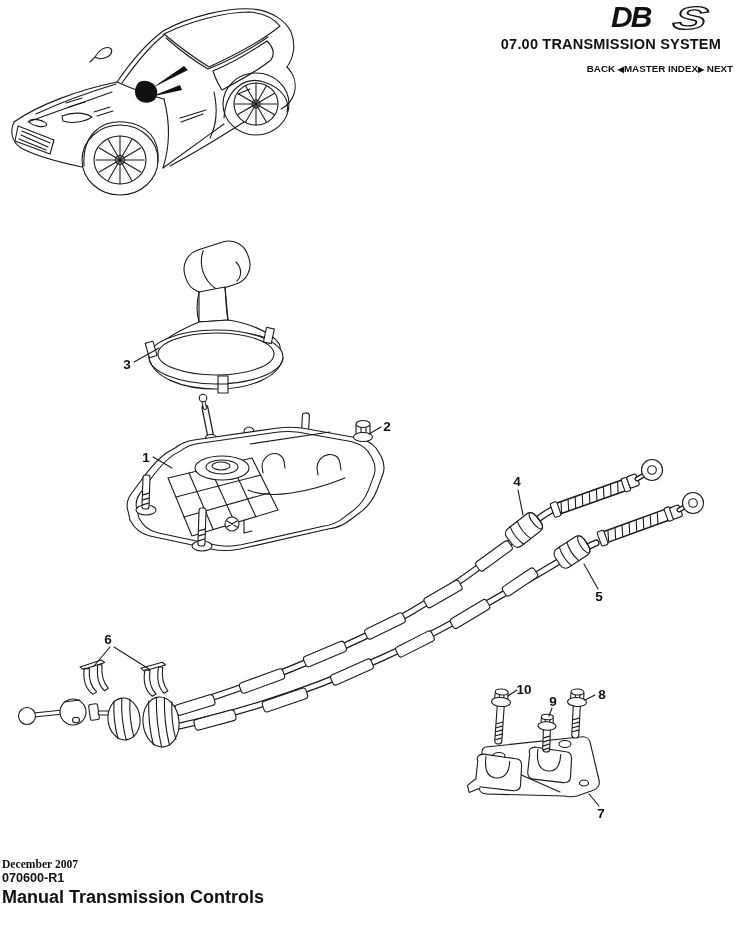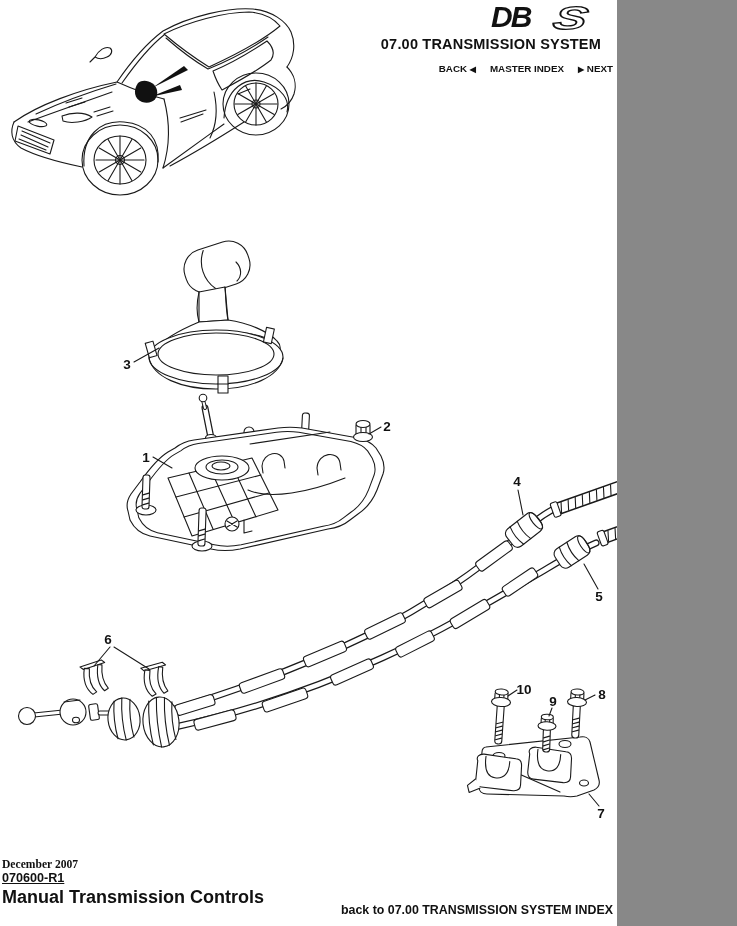--- a/index.html
+++ b/index.html
@@ -1,27 +1,27 @@
 <!DOCTYPE html>
 <html><head>
 <meta charset="utf-8">
 <style>
   html,body{margin:0;padding:0;background:#888;}
-  #page{position:relative;width:617px;height:926px;background:#ffffff;overflow:hidden;
+  #page{position:relative;width:737px;height:926px;background:#ffffff;overflow:hidden;
         font-family:"Liberation Sans",sans-serif;color:#111;}
   svg{display:block;}
   .lineart path,.lineart ellipse,.lineart circle,.lineart rect,.lineart line{vector-effect:none;}
   
   #logo{position:absolute;top:0;right:1px;}
   #hdr-title{position:absolute;top:36px;right:16px;font-size:14.5px;font-weight:bold;letter-spacing:.2px;white-space:nowrap;}
-  #hdr-nav{position:absolute;top:63px;right:4px;font-size:9.8px;font-weight:bold;display:flex;gap:14px;align-items:flex-start;white-space:nowrap;}
+  #hdr-nav{position:absolute;top:63px;right:4px;font-size:9.8px;font-weight:bold;display:flex;align-items:flex-start;white-space:nowrap;}
   #hdr-nav .arrow{font-size:8px;position:relative;top:-.5px;}
   #hdr-nav a{color:#111;text-decoration:none;cursor:pointer;}
   
-  #f-code {position:absolute;left:2px;top:871px;font-size:12.6px;font-weight:bold;text-decoration:underline;}
+  #f-code {position:absolute;left:2px;top:871px;font-size:12.6px;font-weight:bold;}
   #f-title{position:absolute;left:2px;top:887px;font-size:18px;font-weight:bold;}
   #f-date {position:absolute;left:2px;top:858px;font-size:11.6px;font-weight:bold;font-family:"Liberation Serif",serif;}
   #f-back {position:absolute;right:4px;top:903px;font-size:12.4px;font-weight:bold;cursor:pointer;}
   
   .ink{stroke:#1a1a1a;fill:none;stroke-width:1.1;stroke-linecap:round;stroke-linejoin:round;}
   .wfill{stroke:#1a1a1a;fill:#ffffff;stroke-width:1.1;stroke-linejoin:round;}
   .blk{fill:#111;stroke:none;}
   .tubeO{stroke:#1a1a1a;fill:none;stroke-linecap:round;}
   .tubeI{stroke:#ffffff;fill:none;stroke-linecap:round;}
   .callout{font-family:"Liberation Sans",sans-serif;font-size:13.5px;font-weight:bold;fill:#111;}
@@ -381,15 +381,14 @@
       <text class="callout" x="601" y="818" text-anchor="middle">7</text>
       <text class="callout" x="602" y="699" text-anchor="middle">8</text>
       <text class="callout" x="553" y="706" text-anchor="middle">9</text>
       <text class="callout" x="524" y="694" text-anchor="middle">10</text>
     </g>
   </svg>
 
   <div id="f-code">070600-R1</div>
   <div id="f-title">Manual Transmission Controls</div>
   <div id="f-date">December 2007</div>
-  <div id="f-back">back to 07.00 TRANSMISSION SYSTEM INDEX</div>
 
 </div>
 
 </body></html>

